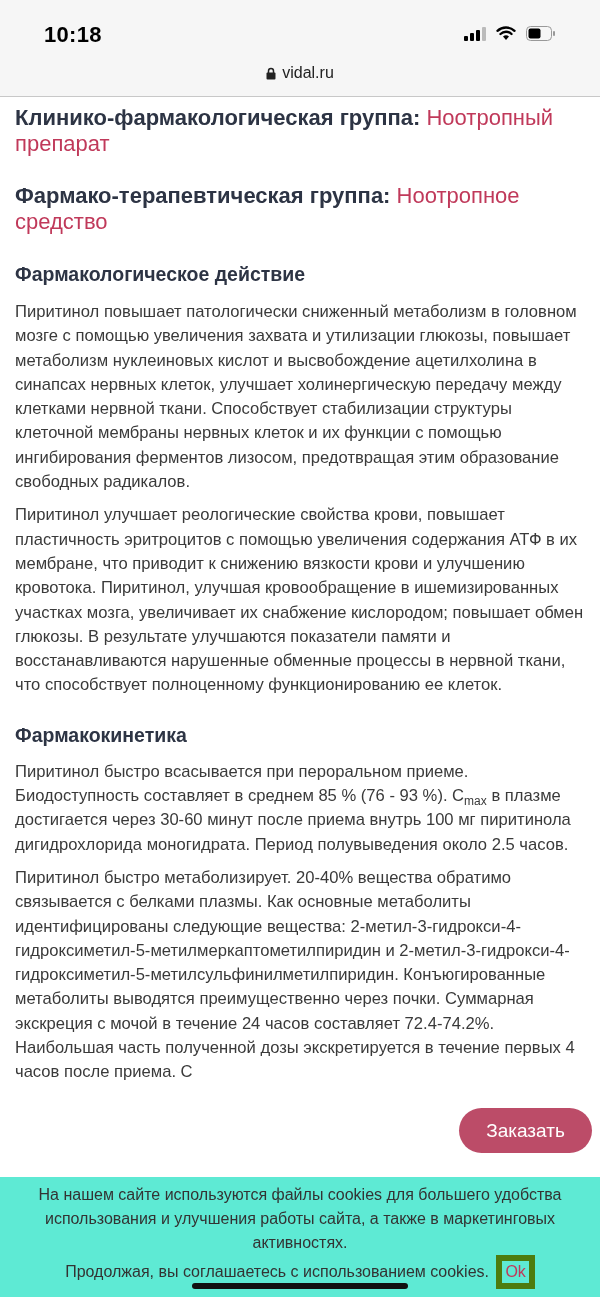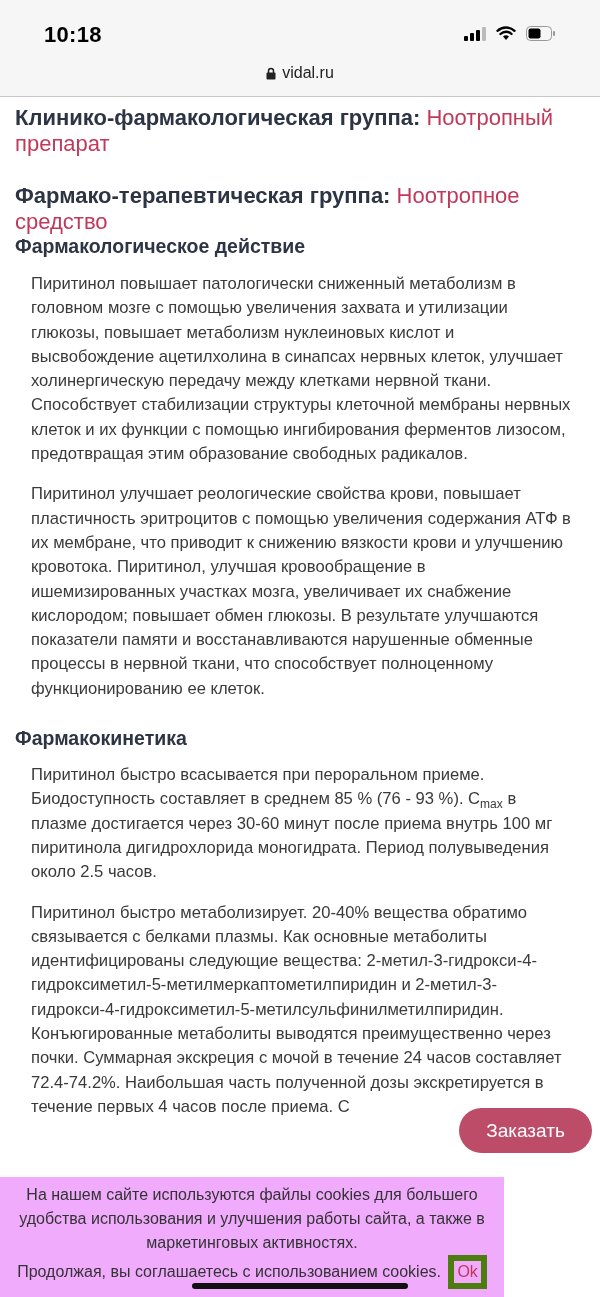--- a/index.html
+++ b/index.html
@@ -8,30 +8,30 @@
   .time { position:absolute; left:44px; top:22px; font-size:22px; font-weight:bold; color:#000; letter-spacing:0.3px;text-align:center; }
   .status-icons { position:absolute; right:44px; top:26px; display:flex; align-items:center; gap:10px; }
   .urlbar { position:absolute; top:60px; left:0; width:600px; height:36px; background:#f6f6f6; border-bottom:1px solid #c8c8c8; display:flex; justify-content:center; align-items:flex-start; }
   .url { font-size:16px; color:#222; margin-top:4px; display:flex; align-items:center; gap:6px; }
   .content { position:absolute; top:97px; left:15px; width:572px; color:#333; }
   .group-line { font-size:22px; line-height:26px; margin:8px 0 0 0; }
   .group-line .lbl { font-weight:bold; color:#2d3444; }
   .group-line .val { color:#c0395a; }
   .group2 { margin-top:26px; }
   h2 { font-size:19.5px; font-weight:bold; color:#2d3444; margin:0; }
-  .h-pharm { }
-  p { font-size:16.6px; line-height:24.3px; color:#3a3a3a; margin:16px; }
+  .h-pharm { margin-top:28px; }
+  p { font-size:16.6px; line-height:24.3px; color:#3a3a3a; margin:0; }
   .p1 { margin-top:14px; }
   .p2 { margin-top:9px; }
   .h-kin { margin-top:26px; }
   .p3 { margin-top:13px; }
   .p4 { margin-top:9px; }
   sub { font-size:12px; vertical-align:-4px; line-height:0; }
   .order-btn { position:absolute; left:459px; top:1108px; width:133px; height:45px; border-radius:24px; background:rgba(176,45,78,0.85); color:#fff; font-size:19px; display:flex; align-items:center; justify-content:center; }
-  .cookie { position:absolute; top:1177px; left:0; width:504px; height:120px; background:#f0abfc; text-align:center; font-size:16px; line-height:24px; color:#333; }
+  .cookie { position:absolute; top:1177px; left:0; width:600px; height:120px; background:#5eead4; text-align:center; font-size:16px; line-height:24px; color:#333; }
   .cookie .txt { padding:6px 8px 0 8px; }
   .ok-btn { display:inline-block; border:6px solid #4d7c0f; color:#c0395a; padding:0 3px; line-height:22px; margin-left:3px; }
   .home-ind { position:absolute; left:192px; top:1283px; width:216px; height:6px; border-radius:3px; background:#111; }
 </style>
 </head>
 <body>
 
 <div class="statusbar">
   <span class="time">10:18</span>
   <div class="status-icons">

